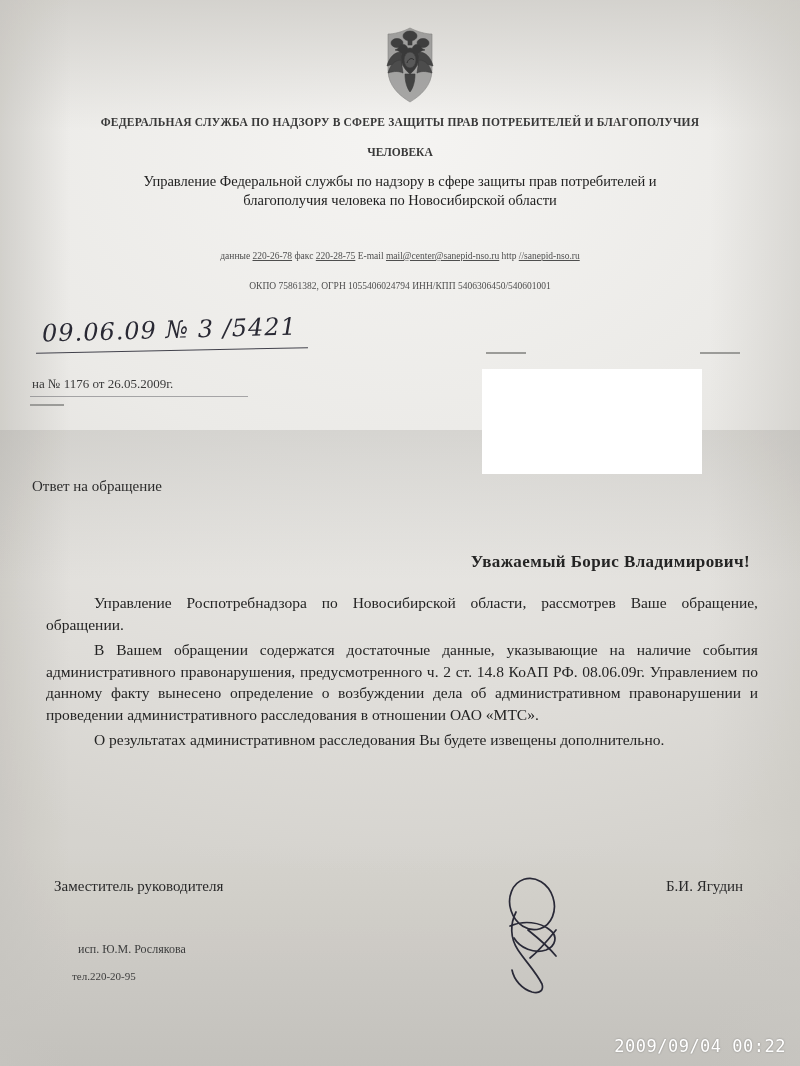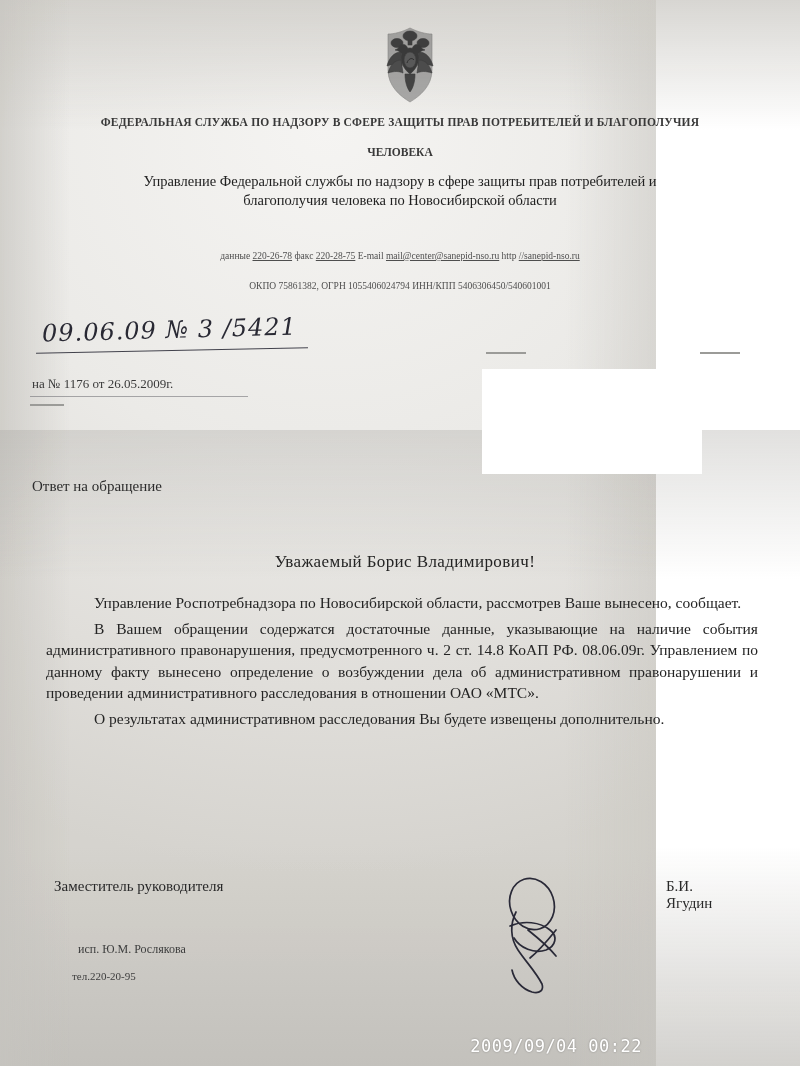--- a/index.html
+++ b/index.html
@@ -10,21 +10,21 @@
   body {
     width: 800px;
     height: 1066px;
     overflow: hidden;
     font-family: "Liberation Serif", serif;
   }
 
   
   #scan {
     position: relative;
-    width: 656px;
+    width: 800px;
     height: 1066px;
     background:
       radial-gradient(ellipse 120% 70% at 50% 12%, #f3f2f0 0%, #e9e8e5 45%, #dedcd8 75%, #d3d1cc 100%);
     filter: contrast(1.02);
   }
   
   .shade {
     position: absolute;
     pointer-events: none;
   }
@@ -178,24 +178,25 @@
     left: 32px; top: 478px;
     font-size: 15px;
     color: #2e2e2e;
   }
 
   
   #salutation {
     position: absolute;
     left: 60px; top: 552px;
     width: 690px;
-    text-align: center;
+    text-align: right;
     font-size: 17px;
     color: #262626;
     letter-spacing: .4px;
+    font-weight: bold;
   }
   #body {
     position: absolute;
     left: 46px; top: 592px;
     width: 712px;
     font-size: 15.5px;
     line-height: 21.5px;
     color: #262626;
     text-align: justify;
   }
@@ -307,21 +308,21 @@
   <div class="bracket tr"></div>
   <div class="bracket bl"></div>
 
   <div id="redaction"></div>
 
   <div id="subject">Ответ на обращение</div>
 
   <div id="salutation">Уважаемый Борис Владимирович!</div>
 
   <div id="body">
-    <p>Управление Роспотребнадзора по Новосибирской области, рассмотрев Ваше вынесено, сообщает.</p>
+    <p>Управление Роспотребнадзора по Новосибирской области, рассмотрев Ваше обращение, обращении.</p>
     <p>В Вашем обращении содержатся достаточные данные, указывающие на наличие события административного правонарушения, предусмотренного ч. 2 ст. 14.8 КоАП РФ. 08.06.09г. Управлением по данному факту вынесено определение о возбуждении дела об административном правонарушении и проведении административного расследования в отношении ОАО «МТС».</p>
     <p>О результатах административном расследования Вы будете извещены дополнительно.</p>
   </div>
 
   <div id="sign-title">Заместитель руководителя</div>
   <div id="sign-name">Б.И. Ягудин</div>
 
   <svg id="signature" viewBox="0 0 150 130">
     <g fill="none" stroke="#2b2b38" stroke-width="1.7" stroke-linecap="round">
       <ellipse cx="62" cy="32" rx="22" ry="26" transform="rotate(-18 62 32)"></ellipse>

